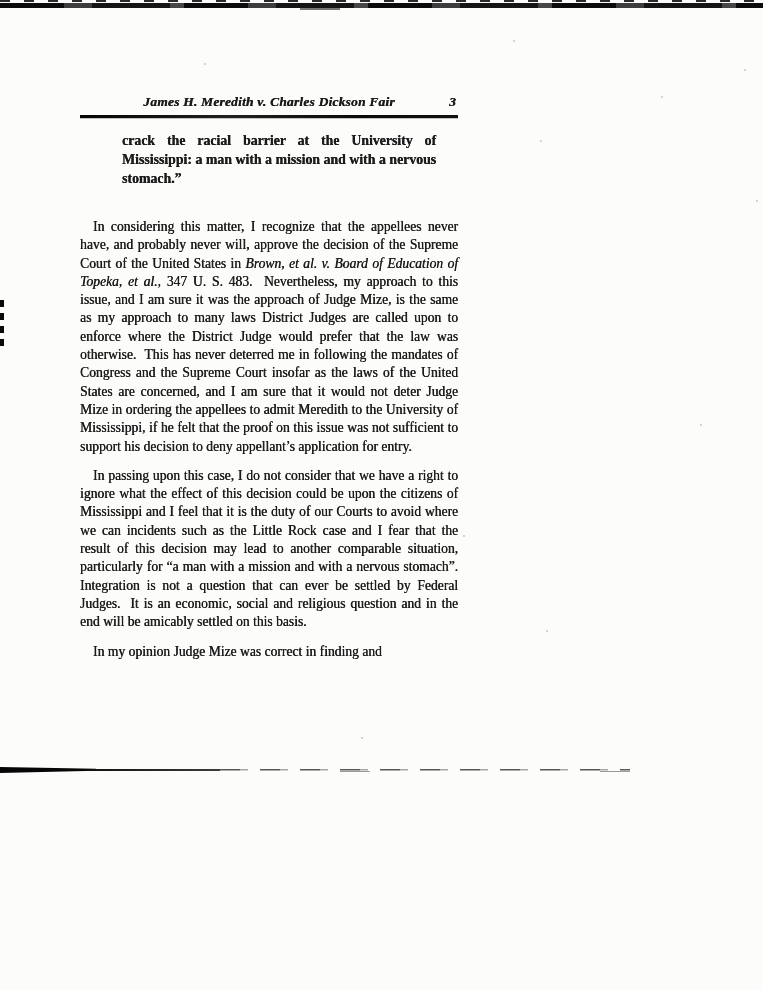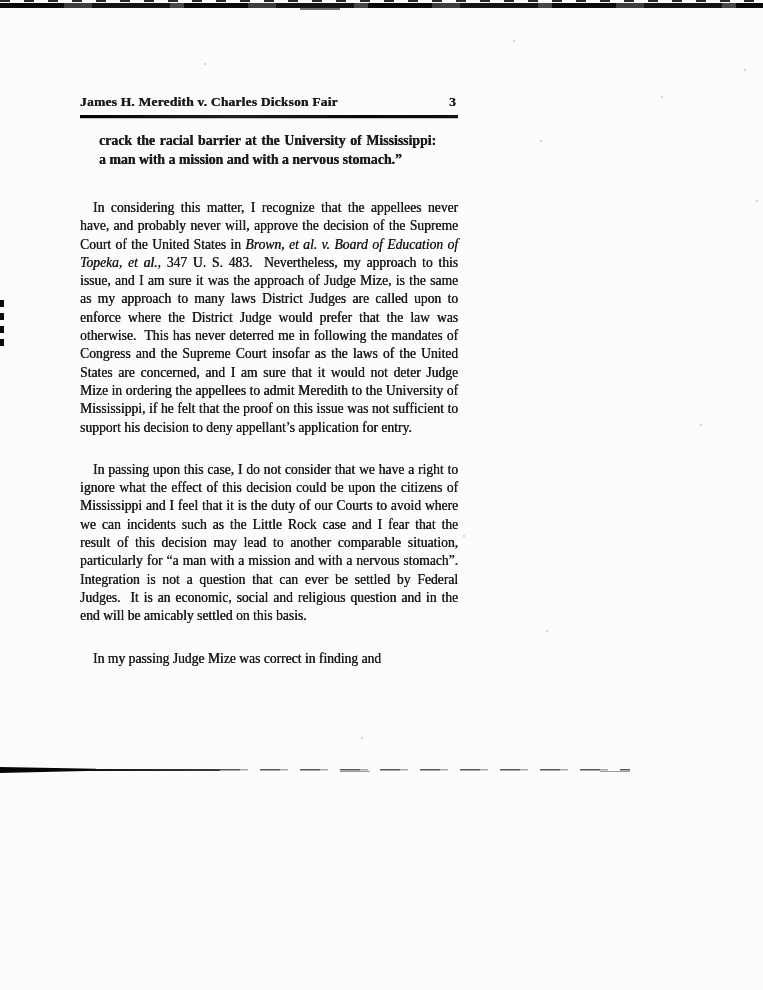--- a/index.html
+++ b/index.html
@@ -46,39 +46,39 @@
   .dot { position: absolute; width: 2px; height: 2px; background: #c7c7c2; border-radius: 50%; }
 
   
   .content {
     position: absolute; left: 80px; top: 93px; width: 378px;
     font-size: 13.6px; line-height: 18.3px;
     text-shadow: 0.35px 0 0 currentColor; 
   }
   .running-header {
     position: relative; height: 17px;
-    font-weight: bold; font-size: 13.5px;
-    text-align: left; letter-spacing: 0.2px;
+    font-style: italic; font-weight: bold; font-size: 13.5px;
+    text-align: center; letter-spacing: 0.2px;
   }
   .running-header .page-number {
     position: absolute; right: 2px; top: 0;
   }
   .header-rule {
     margin-top: 5px; height: 3px;
     background: linear-gradient(90deg, #050505, #202020 40%, #0a0a0a 75%, #111);
     box-shadow: 0 1px 0 rgba(0,0,0,0.22);
   }
   blockquote {
-    margin: 13px 22px 0 19px;
+    margin: 13px 22px 0 42px;
     font-weight: bold;
     font-size: 13.8px; line-height: 19px;
     text-align: justify;
   }
   .para {
-    margin-top: 24px;
+    margin-top: 11px;
     text-indent: 13px;
     text-align: justify;
     white-space: pre-wrap;
   }
   .para.first { margin-top: 30px; }
   .para i { font-style: italic; }
 </style>
 </head>
 <body>
 
@@ -93,21 +93,21 @@
       <span class="page-number">3</span>
     </div>
     <div class="header-rule"></div>
 
     <blockquote>crack the racial barrier at the University of Mississippi: a man with a mission and with a nervous stomach.”</blockquote>
 
     <p class="para first"><span>In considering this matter, I recognize that the appellees never have, and probably never will, approve the decision of the Supreme Court of the United States in </span><i>Brown, et al. v. Board of Education of Topeka, et al.,</i><span> 347 U. S. 483.  Nevertheless, my approach to this issue, and I am sure it was the approach of Judge Mize, is the same as my approach to many laws District Judges are called upon to enforce where the District Judge would prefer that the law was otherwise.  This has never deterred me in following the mandates of Congress and the Supreme Court insofar as the laws of the United States are concerned, and I am sure that it would not deter Judge Mize in ordering the appellees to admit Meredith to the University of Mississippi, if he felt that the proof on this issue was not sufficient to support his decision to deny appellant’s application for entry.</span></p>
 
     <p class="para">In passing upon this case, I do not consider that we have a right to ignore what the effect of this decision could be upon the citizens of Mississippi and I feel that it is the duty of our Courts to avoid where we can incidents such as the Little Rock case and I fear that the result of this decision may lead to another comparable situation, particularly for “a man with a mission and with a nervous stomach”.  Integration is not a question that can ever be settled by Federal Judges.  It is an economic, social and religious question and in the end will be amicably settled on this basis.</p>
 
-    <p class="para">In my passing Judge Mize was correct in finding and</p>
+    <p class="para">In my opinion Judge Mize was correct in finding and</p>
   </div>
 
   <div class="bottom-line">
     <div class="wedge"></div>
     <div class="solid"></div>
     <div class="trail"></div>
   </div>
 
   <div class="dot" style="left:204px; top:63px;"></div>
   <div class="dot" style="left:513px; top:40px;"></div>

